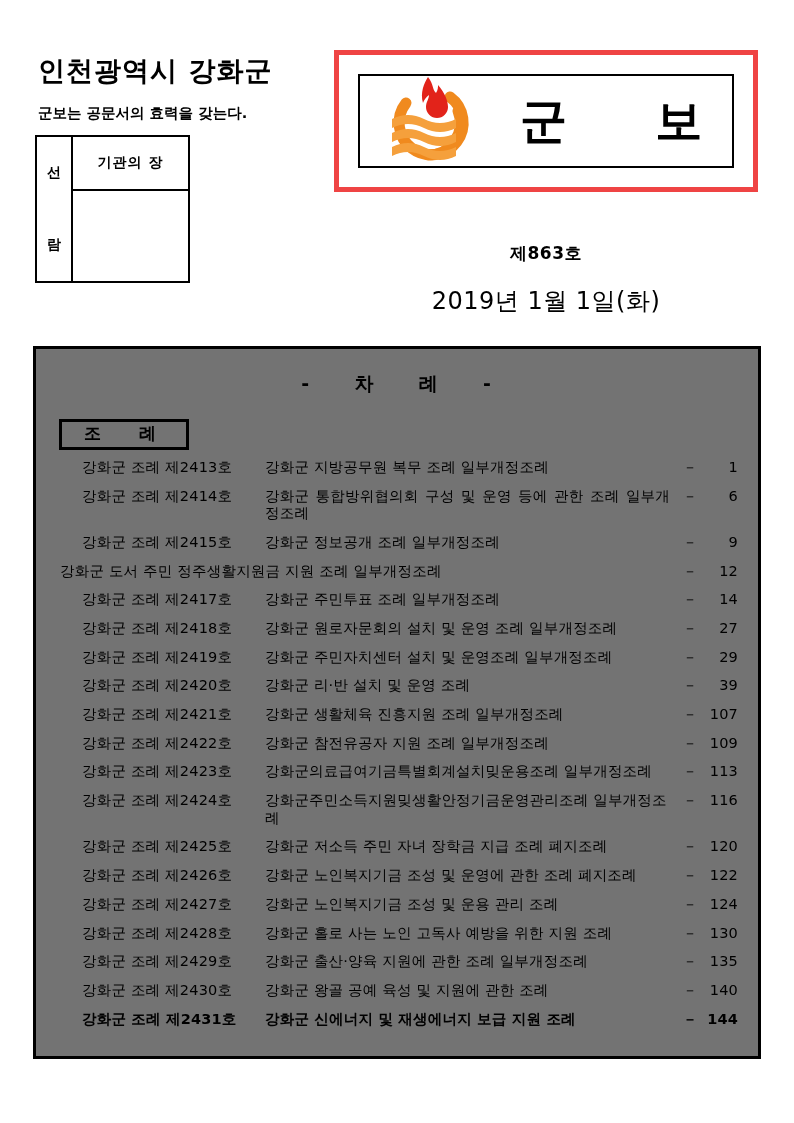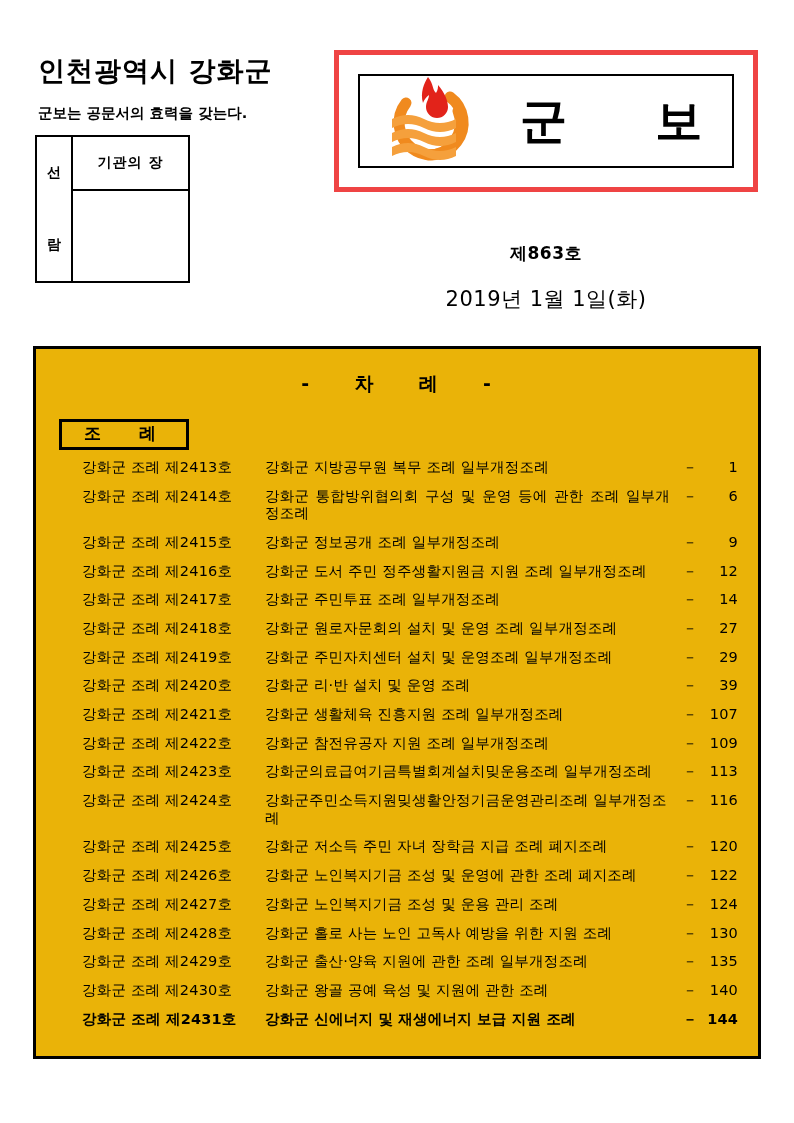--- a/index.html
+++ b/index.html
@@ -151,34 +151,34 @@
     font-size: 17px;
     font-weight: bold;
     letter-spacing: 0.5px;
   }
   .issue-date {
     position: absolute;
     left: 334px;
     top: 281px;
     width: 424px;
     text-align: center;
-    font-size: 21px;
+    font-size: 24px;
     letter-spacing: 0.5px;
   }
 
   
   .toc-frame {
     position: absolute;
     left: 33px;
     top: 342px;
     width: 728px;
     height: 713px;
     border: 3px solid #000;
     box-sizing: border-box;
-    background: #eab308;
+    background: #737373;
   }
   .toc-title {
     margin-top: 22px;
     text-align: center;
     font-size: 19px;
     font-weight: bold;
     letter-spacing: 2px;
   }
   .toc-title .gap {
     display: inline-block;
@@ -305,21 +305,20 @@
           <div class="toc-dash">－</div>
           <div class="toc-page">6</div>
         </div>
         <div class="toc-row">
           <div class="toc-ref">강화군 조례 제2415호</div>
           <div class="toc-name">강화군 정보공개 조례 일부개정조례</div>
           <div class="toc-dash">－</div>
           <div class="toc-page">9</div>
         </div>
         <div class="toc-row">
-          <div class="toc-ref">강화군 조례 제2416호</div>
           <div class="toc-name">강화군 도서 주민 정주생활지원금 지원 조례 일부개정조례</div>
           <div class="toc-dash">－</div>
           <div class="toc-page">12</div>
         </div>
         <div class="toc-row">
           <div class="toc-ref">강화군 조례 제2417호</div>
           <div class="toc-name">강화군 주민투표 조례 일부개정조례</div>
           <div class="toc-dash">－</div>
           <div class="toc-page">14</div>
         </div>

